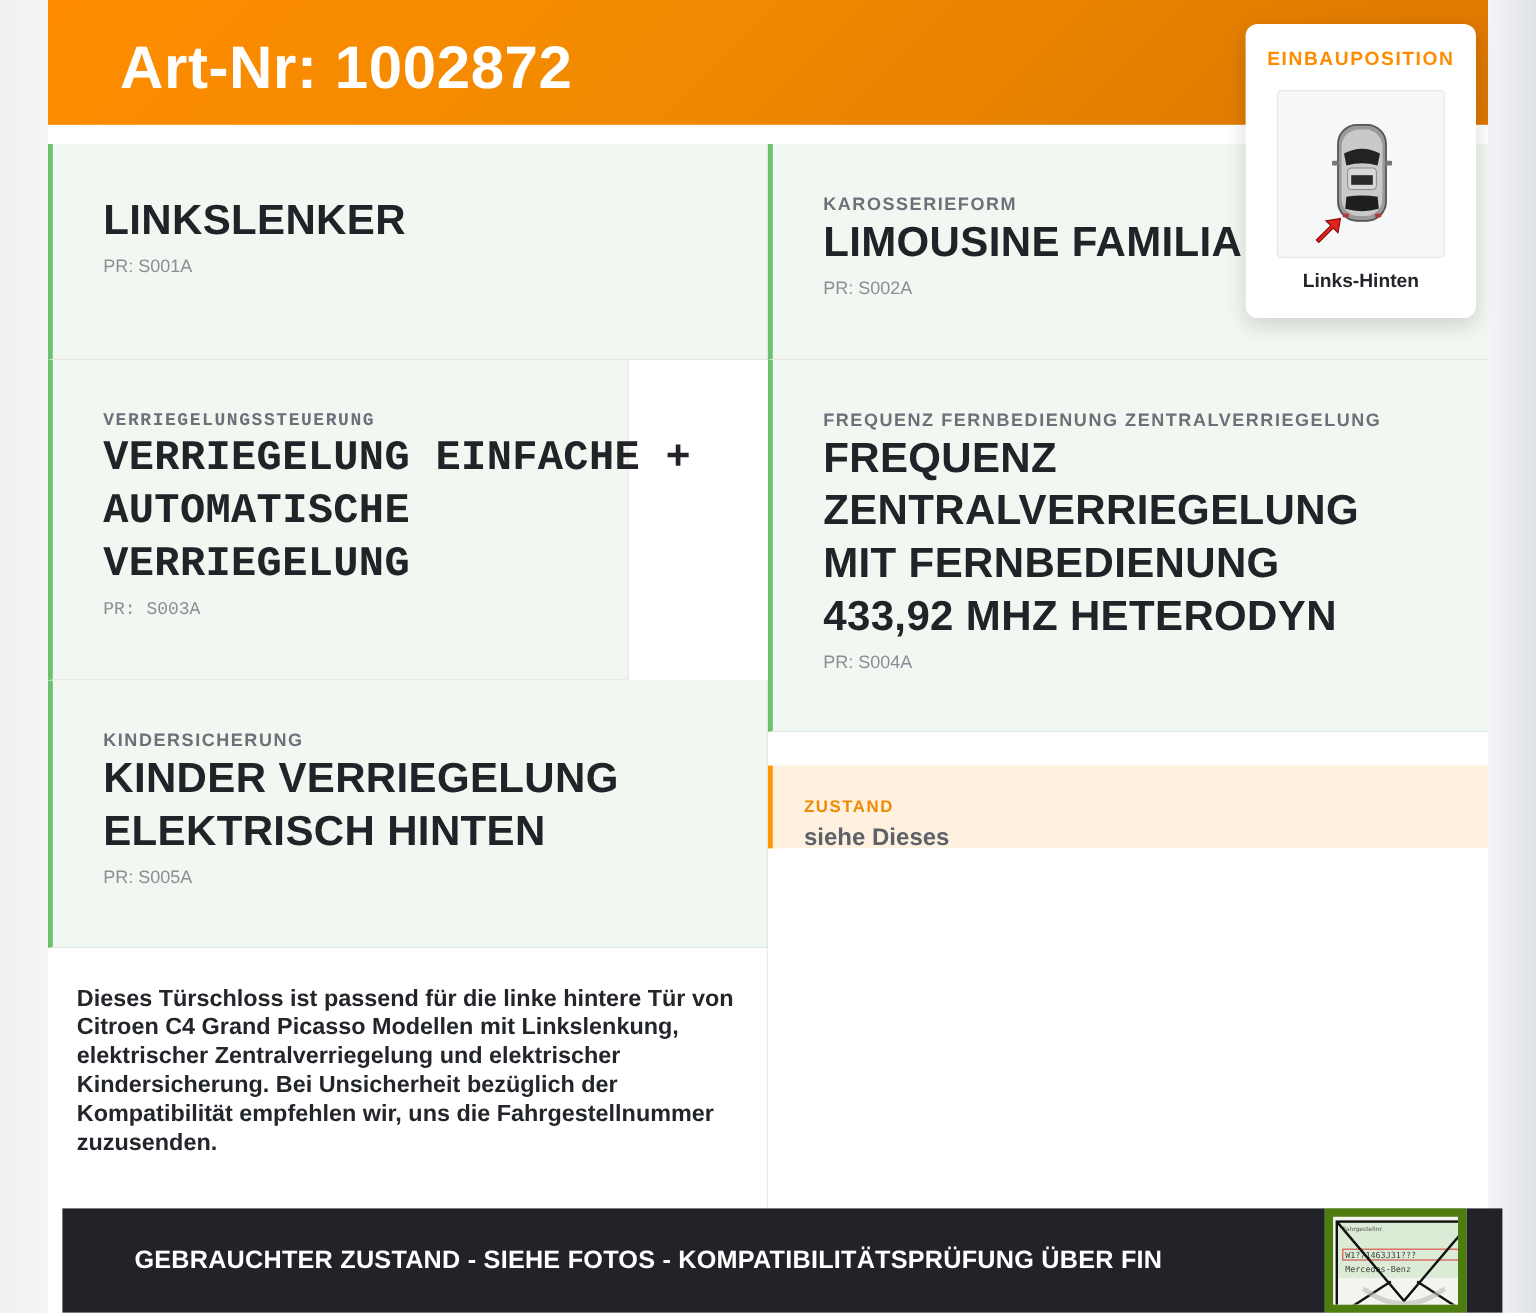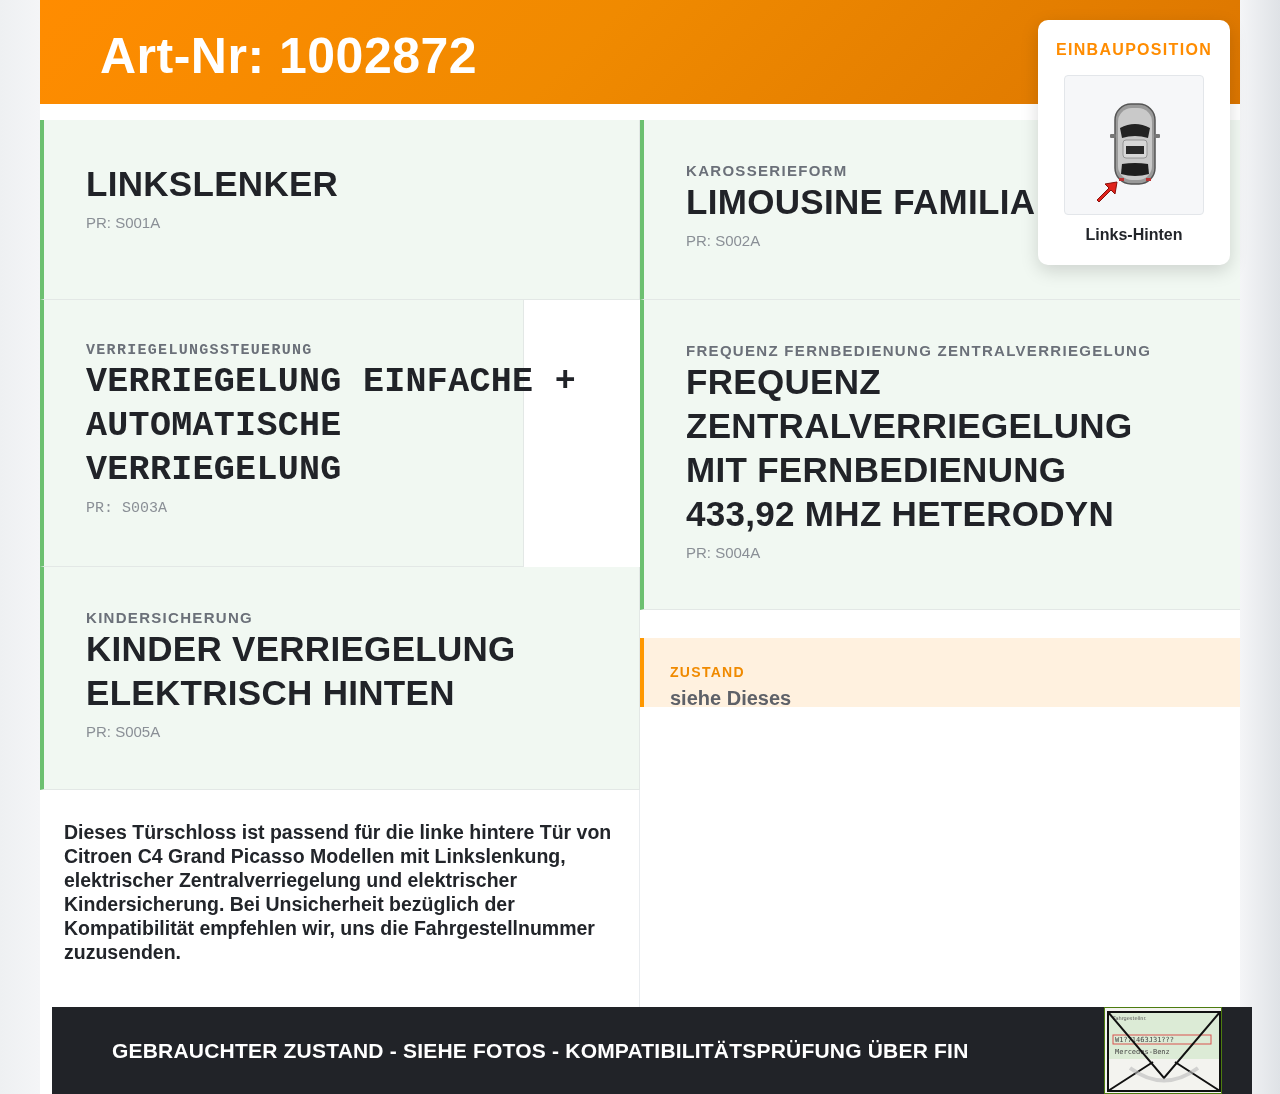--- a/index.html
+++ b/index.html
@@ -78,21 +78,21 @@
     position: absolute; left: 0; top: 1007px; width: 1200px; height: 87px;
     background: #212328;
     margin-left: 12px;
   }
   .footer-text {
     position: absolute; left: 60px; top: 31px;
     font-size: 21px; font-weight: 700; color: #ffffff; letter-spacing: 0.2px; line-height: 26px;
   }
   .fin-thumb {
     position: absolute; left: 1052px; top: 0; width: 118px; height: 87px;
-    background: #ffffff; border: 1px solid #4d7c0f; overflow: hidden;
+    background: #ffffff; border: 7px solid #4d7c0f; overflow: hidden;
   }
 
   .popup {
     position: absolute; left: 1038px; top: 20px; width: 192px; height: 245px;
     background: #ffffff; border-radius: 10px;
     box-shadow: 0 6px 18px rgba(0,0,0,0.15);
   }
   .popup-title {
     position: absolute; left: 0; top: 20px; width: 192px; text-align: center;
     font-size: 16px; font-weight: 700; color: #ff8c00; letter-spacing: 1.3px; line-height: 20px;

